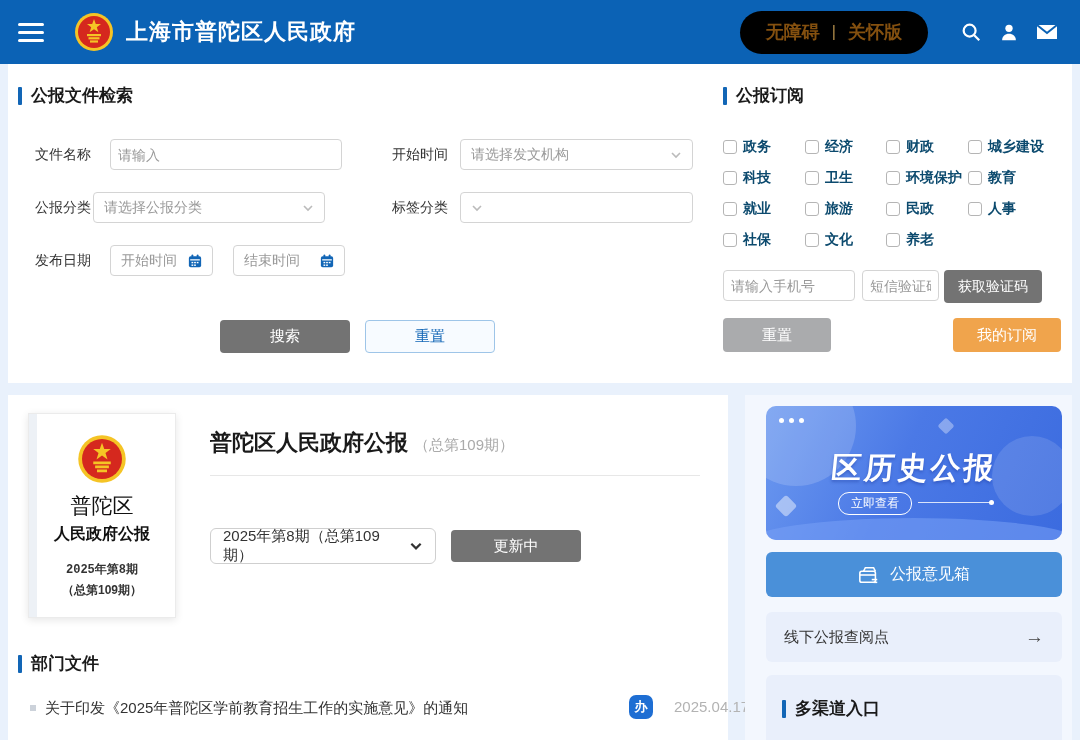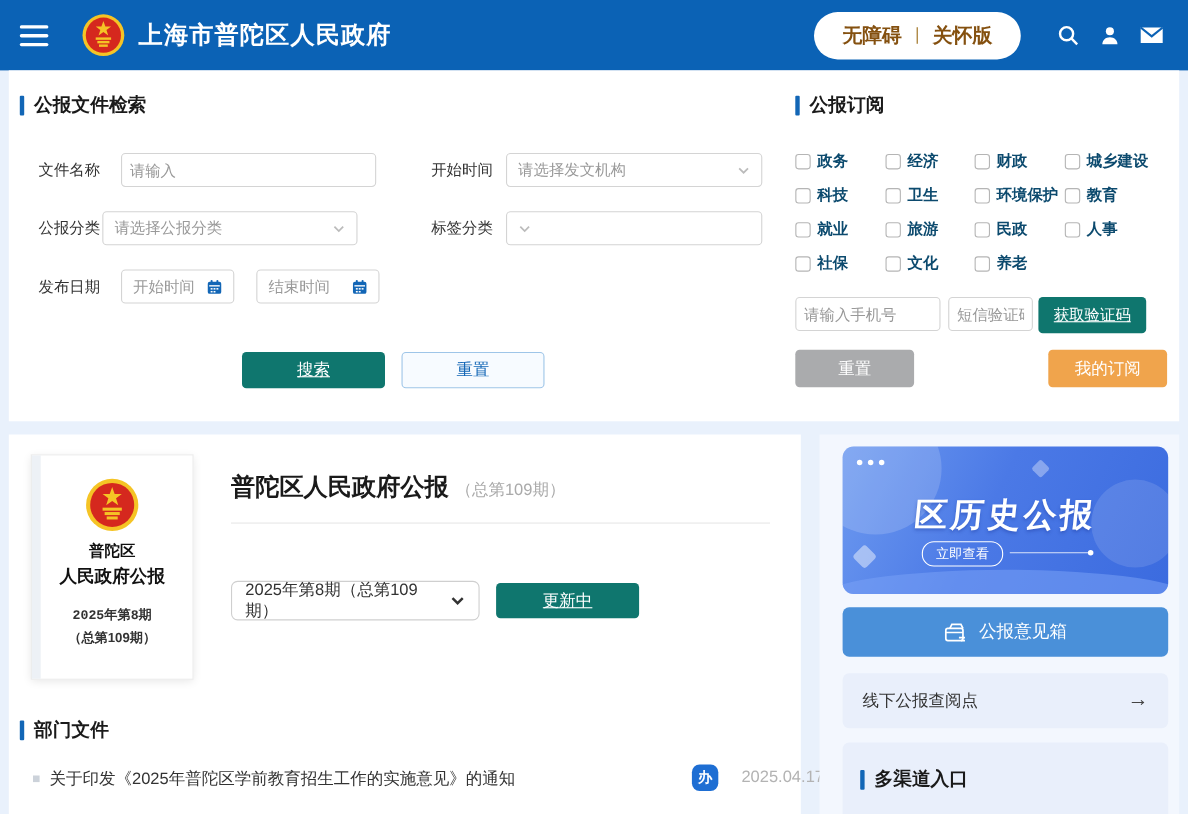--- a/index.html
+++ b/index.html
@@ -14,21 +14,21 @@
   .header {
     position:absolute; left:0; top:0; width:1080px; height:64px;
     background:#0b62b5; display:flex; align-items:center;
   }
   .hamburger { margin-left:18px; width:26px; display:flex; flex-direction:column; gap:5px; cursor:pointer;}
   .hamburger i { display:block; height:3px; background:#fff; border-radius:2px; }
   .emblem-sm { margin-left:30px; width:40px; height:40px; }
   .site-title { margin-left:12px; color:#fff; font-size:22px; font-weight:bold; letter-spacing:1px; }
   .header-right { margin-left:auto; display:flex; align-items:center; margin-right:14px; }
   .access-pill {
-    background:#ffffff; border-radius:22px; height:43px; padding:0 26px;
+    background:#000000; border-radius:22px; height:43px; padding:0 26px;
     display:flex; align-items:center; gap:12px; cursor:pointer;
     font-weight:bold; font-size:18px; color:#84500f; margin-right:24px;
   }
   .access-pill .sep { font-weight:normal; color:#b08c4a; font-size:16px; }
   .hicon { width:24px; height:24px; margin:0 7px; cursor:pointer; display:flex; align-items:center; justify-content:center; }
 
   
   .top-section { position:absolute; left:8px; right:8px; top:64px; height:319px; background:#fff; }
 
   .sec-title { position:absolute; display:flex; align-items:center; gap:9px; font-size:17px; font-weight:bold; color:#1a1a1a; }
@@ -42,21 +42,21 @@
   .f-box .ph { flex:1; overflow:hidden; white-space:nowrap; }
   input.f-input {
     position:absolute; height:31px; border:1px solid #d4d4d4; border-radius:4px;
     padding:0 7px; font-size:14px; color:#1d4ed8; outline:none;
     font-family:inherit;
   }
   input.f-input::placeholder { color:#999; }
   .chev { width:12px; height:12px; flex:0 0 auto; }
 
   .btn { display:flex; align-items:center; justify-content:center; border-radius:4px; font-size:15px; cursor:pointer; }
-  .btn-primary { background:#0f766e; color:#fff;text-decoration:underline; }
+  .btn-primary { background:#737373; color:#fff; }
   .btn-outline { background:#f7fbff; border:1px solid #9ec5e8; color:#1266b6; }
   .btn-gray { background:#aaabad; color:#fff; }
   .btn-orange { background:#f0a44c; color:#fff; }
 
   
   .cb-grid {
     position:absolute; left:715px; top:74px; width:345px;
     display:grid; grid-template-columns:82px 81px 82px 1fr; row-gap:13px;
   }
   .cb-item { display:flex; align-items:center; gap:6px; font-size:14px; color:#0c4a6e; font-weight:bold; cursor:pointer; white-space:nowrap; }
@@ -67,21 +67,21 @@
   .card-right { position:absolute; left:745px; top:395px; width:327px; height:345px; background:#f3f7fe; }
 
   
   .cover {
     position:absolute; left:20px; top:18px; width:148px; height:205px; background:#fff;
     border:1px solid #ebebeb; box-shadow:0 2px 8px rgba(0,0,0,.10);
     display:flex; flex-direction:column; align-items:center; text-align:center;
   }
   .cover::before { content:""; position:absolute; left:0; top:0; bottom:0; width:8px; background:#edf1f6; }
   .cover .emb { width:50px; height:50px; margin-top:20px; }
-  .cover .l1 { font-size:14px; font-weight:bold; color:#111; margin-top:8px; }
+  .cover .l1 { font-size:21px; font-weight:normal; color:#111; margin-top:8px; }
   .cover .l2 { font-size:16px; font-weight:bold; color:#111; margin-top:4px; }
   .cover .l3 { font-size:12px; font-weight:bold; color:#333; margin-top:16px;font-family:Liberation Mono, monospace; }
   .cover .l4 { font-size:12px; font-weight:bold; color:#333; margin-top:4px; }
 
   .gz-title { position:absolute; left:202px; top:33px; font-size:22px; font-weight:bold; color:#1a1a1a; }
   .gz-suffix { font-size:15px; font-weight:normal; color:#aaa; margin-left:6px; }
   .gz-divider { position:absolute; left:202px; right:28px; top:80px; border-top:1px solid #e7e7e7; }
   .gz-select {
     position:absolute; left:202px; top:133px; width:226px; height:36px;
     border:1px solid #cfcfcf; border-radius:6px; background:#fff;

